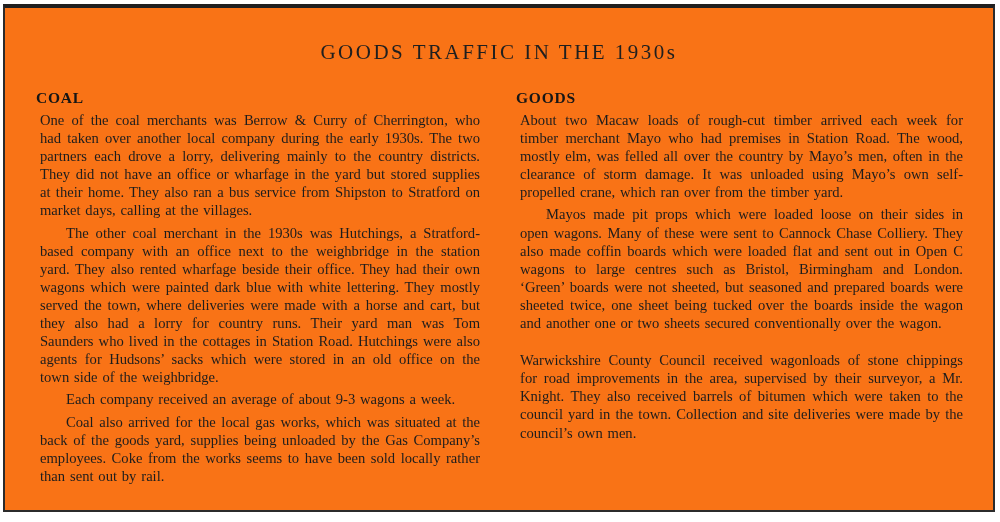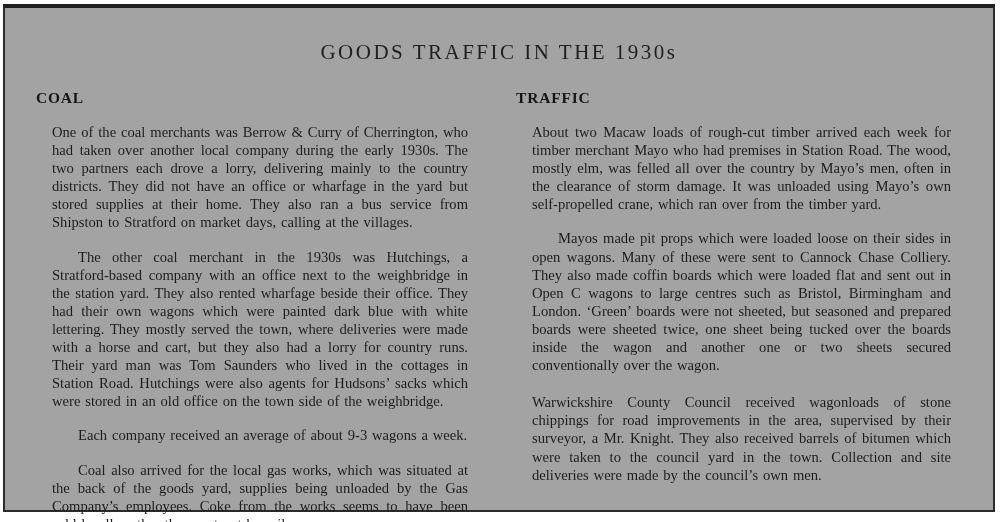--- a/index.html
+++ b/index.html
@@ -16,21 +16,21 @@
     overflow: hidden;
   }
   .frame {
     position: absolute;
     left: 3px;
     top: 4px;
     right: 5px;
     bottom: 10px;
     border: 2px solid #2b2b2b;
     border-top: 4px solid #1f1f1f;
-    background: #a3a3a3;
+    background: #f97316;
     box-sizing: border-box;
   }
   .page-title {
     margin: 32px 0 0 0;
     text-align: center;
     font-size: 21px;
     font-weight: 400;
     letter-spacing: 2.5px;
     color: #1f1f1f;
     line-height: 24px;
@@ -51,21 +51,21 @@
     font-size: 15.5px;
     font-weight: 700;
     letter-spacing: 0.8px;
     line-height: 18px;
     color: #161616;
   }
   .section + .section {
     margin-top: 19px;
   }
   .section p {
-    margin: 16px;
+    margin: 4px;
     text-align: justify;
     font-size: 14.6px;
     line-height: 18.1px;
     color: #1d1d1d;
     word-spacing: 1.2px;
   }
   .section p.indent {
     text-indent: 26px;
   }
 </style>
@@ -83,21 +83,21 @@
         <h2 class="section-heading">COAL</h2>
         <p>One of the coal merchants was Berrow &amp; Curry of Cherrington, who had taken over another local company during the early 1930s. The two partners each drove a lorry, delivering mainly to the country districts. They did not have an office or wharfage in the yard but stored supplies at their home. They also ran a bus service from Shipston to Stratford on market days, calling at the villages.</p>
         <p class="indent">The other coal merchant in the 1930s was Hutchings, a Stratford-based company with an office next to the weighbridge in the station yard. They also rented wharfage beside their office. They had their own wagons which were painted dark blue with white lettering. They mostly served the town, where deliveries were made with a horse and cart, but they also had a lorry for country runs. Their yard man was Tom Saunders who lived in the cottages in Station Road. Hutchings were also agents for Hudsons’ sacks which were stored in an old office on the town side of the weighbridge.</p>
         <p class="indent">Each company received an average of about 9-3 wagons a week.</p>
         <p class="indent">Coal also arrived for the local gas works, which was situated at the back of the goods yard, supplies being unloaded by the Gas Company’s employees. Coke from the works seems to have been sold locally rather than sent out by rail.</p>
       </div>
     </div>
 
     <div class="col col-right">
       <div class="section">
-        <h2 class="section-heading">TRAFFIC</h2>
+        <h2 class="section-heading">GOODS</h2>
         <p>About two Macaw loads of rough-cut timber arrived each week for timber merchant Mayo who had premises in Station Road. The wood, mostly elm, was felled all over the country by Mayo’s men, often in the clearance of storm damage. It was unloaded using Mayo’s own self-propelled crane, which ran over from the timber yard.</p>
         <p class="indent">Mayos made pit props which were loaded loose on their sides in open wagons. Many of these were sent to Cannock Chase Colliery. They also made coffin boards which were loaded flat and sent out in Open C wagons to large centres such as Bristol, Birmingham and London. ‘Green’ boards were not sheeted, but seasoned and prepared boards were sheeted twice, one sheet being tucked over the boards inside the wagon and another one or two sheets secured conventionally over the wagon.</p>
       </div>
 
       <div class="section">
         <p>Warwickshire County Council received wagonloads of stone chippings for road improvements in the area, supervised by their surveyor, a Mr. Knight. They also received barrels of bitumen which were taken to the council yard in the town. Collection and site deliveries were made by the council’s own men.</p>
       </div>
     </div>
 
   </div>

